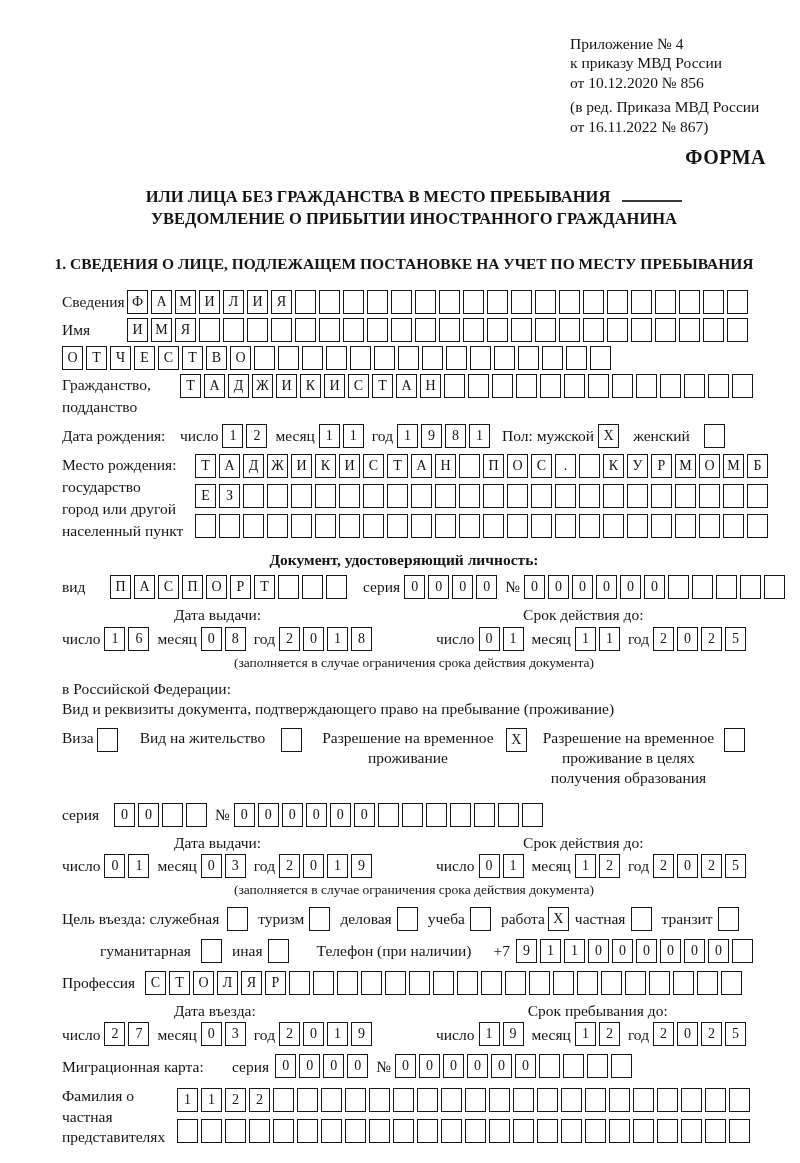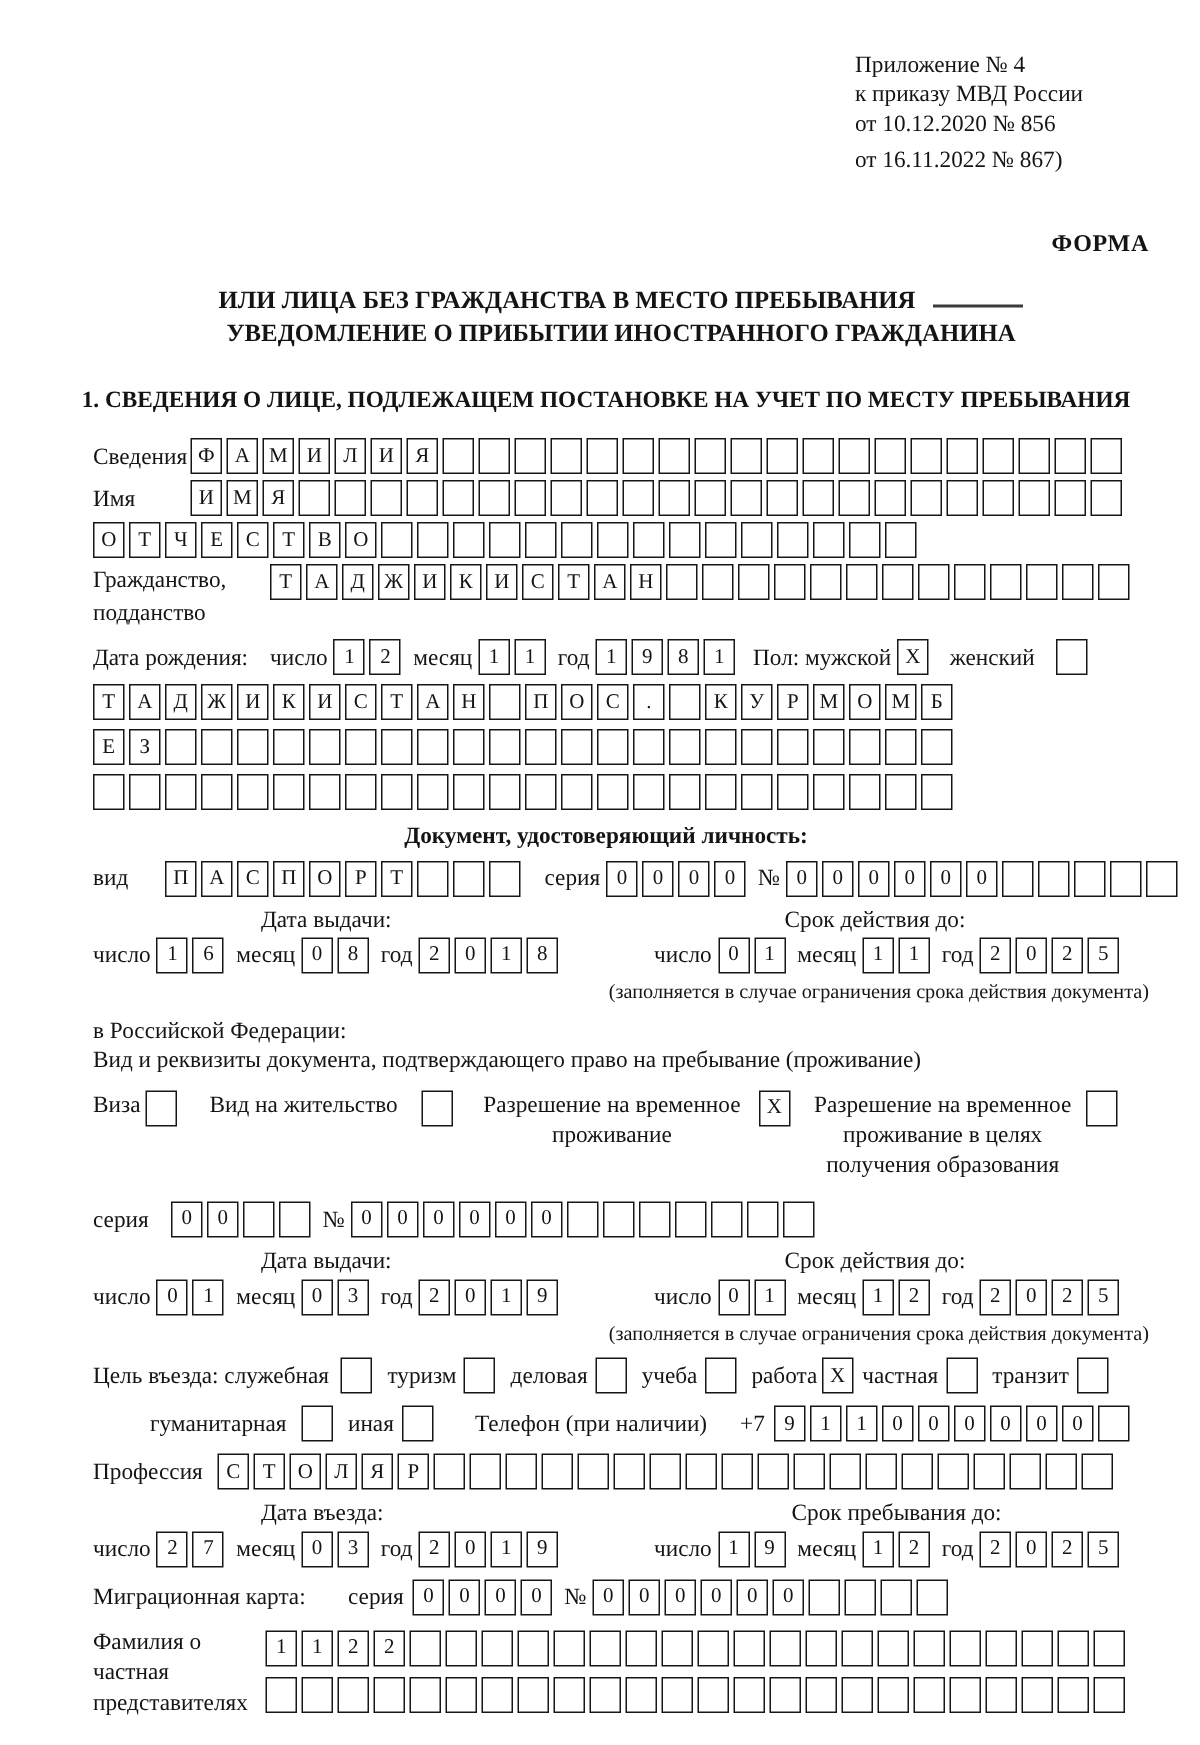--- a/index.html
+++ b/index.html
@@ -6,21 +6,21 @@
   .page {
     width:800px; height:1163px; box-sizing:border-box;
     background:#ffffff; color:#141414;
     font-family:"Liberation Serif","DejaVu Serif",serif;
     font-size:15.5px; line-height:1.25;
     padding:34px 34px 0 62px; overflow:hidden; position:relative;
   }
   .appendix { width:196px; margin-left:auto; margin-right:0; }
   .appendix div { white-space:nowrap; }
   .amendment { margin-top:5px; }
-  .forma { text-align:right; font-weight:bold; font-size:16px; margin-top:36px; letter-spacing:.5px; }
+  .forma { text-align:right; font-weight:bold; font-size:20px; margin-top:9px; letter-spacing:.5px; }
   .title { text-align:center; font-weight:bold; font-size:16.5px; margin-top:16px; line-height:1.35; }
   .blank-line { display:inline-block; width:60px; border-bottom:2px solid #3a3a3a; margin-left:12px; }
   .section-title { text-align:center; font-weight:bold; font-size:15.5px; margin:24px 0 16px -20px; white-space:nowrap; }
 
   .row { display:flex; align-items:center; margin-bottom:4px; }
   .row.top { align-items:flex-start; }
   .lbl { flex:none; }
   .lbl2 { flex:none; line-height:22px; }
   .cells { display:flex; gap:3px; flex:none; }
   .cell, .cbox {
@@ -28,40 +28,41 @@
     border:1.5px solid #161616; box-sizing:content-box;
     display:inline-flex; align-items:center; justify-content:center;
     font-size:14px; font-family:"Liberation Serif","DejaVu Serif",serif;
   }
   .cbox { margin-left:5px; }
   .w65 { width:65px; } .w140 { width:140px; } .w118 { width:118px; } .w133 { width:133px; }
   .w83 { width:83px; } .w115 { width:115px; }
   .stack { display:flex; flex-direction:column; gap:6px; }
   .center-bold { text-align:center; font-weight:bold; margin:8px 0 6px -20px; }
   .date-headers { display:flex; margin:6px 0 2px 0; }
-  .note { text-align:right; font-size:13.5px; margin:2px 0 8px 0; } 
+  .note { text-align:center; font-size:13.5px; margin:2px 0 8px 0; } 
   .mini-lbl { margin:0 4px 0 8px; }
   .visa-row { display:flex; align-items:flex-start; margin:10px 0 14px 0; }
   .visa-item { display:flex; align-items:flex-start; }
   .visa-text { text-align:center; line-height:1.3; }
   .purpose-row { display:flex; align-items:center; margin-bottom:8px; }
   .purpose-row .plbl { margin-left:10px; }
   .rep-block { display:flex; align-items:flex-start; margin-top:6px; }
   .rep-labels div { line-height:20.5px; }
 </style>
 </head>
 <body>
 
 <div class="page">
 
   <div class="appendix">
     <div>Приложение № 4</div>
     <div>к приказу МВД России</div>
     <div>от 10.12.2020 № 856</div>
     <div class="amendment">
+      <div>(в ред. Приказа МВД России</div>
       <div>от 16.11.2022 № 867)</div>
     </div>
   </div>
 
   <div class="forma">ФОРМА</div>
 
   <div class="title">
     <div><span>ИЛИ ЛИЦА БЕЗ ГРАЖДАНСТВА В МЕСТО ПРЕБЫВАНИЯ</span><span class="blank-line"></span></div>
     <div>УВЕДОМЛЕНИЕ О ПРИБЫТИИ ИНОСТРАННОГО ГРАЖДАНИНА</div>
   </div>
@@ -212,20 +213,26 @@
         <span class="cell">8</span>
         <span class="cell">1</span>
       </span>
     <span class="mini-lbl" style="margin-left:12px;">Пол: мужской</span>
     <span class="cbox" style="margin-left:0;">X</span>
     <span class="mini-lbl" style="margin-left:14px;">женский</span>
     <span class="cbox" style="margin-left:10px;"></span>
   </div>
 
   <div class="row top" style="margin-top:6px;">
+    <span class="lbl2 w133">
+      <span>Место рождения:</span><br>
+      <span>государство</span><br>
+      <span>город или другой</span><br>
+      <span>населенный пункт</span>
+    </span>
     <span class="stack">
       <span class="cells">
           <span class="cell">Т</span>
           <span class="cell">А</span>
           <span class="cell">Д</span>
           <span class="cell">Ж</span>
           <span class="cell">И</span>
           <span class="cell">К</span>
           <span class="cell">И</span>
           <span class="cell">С</span>

